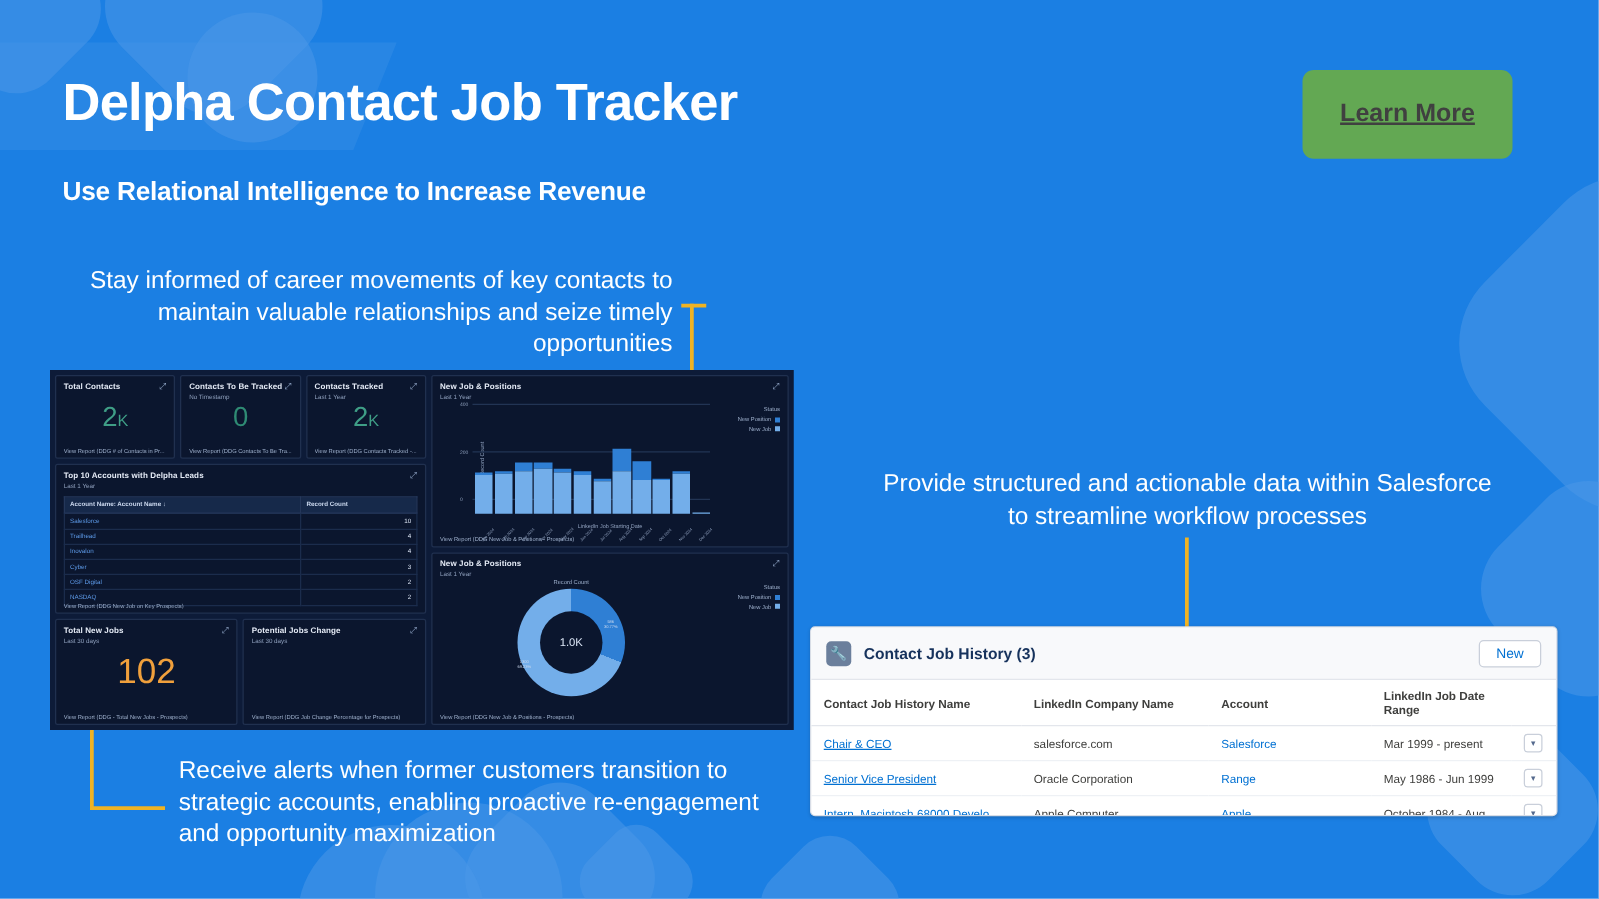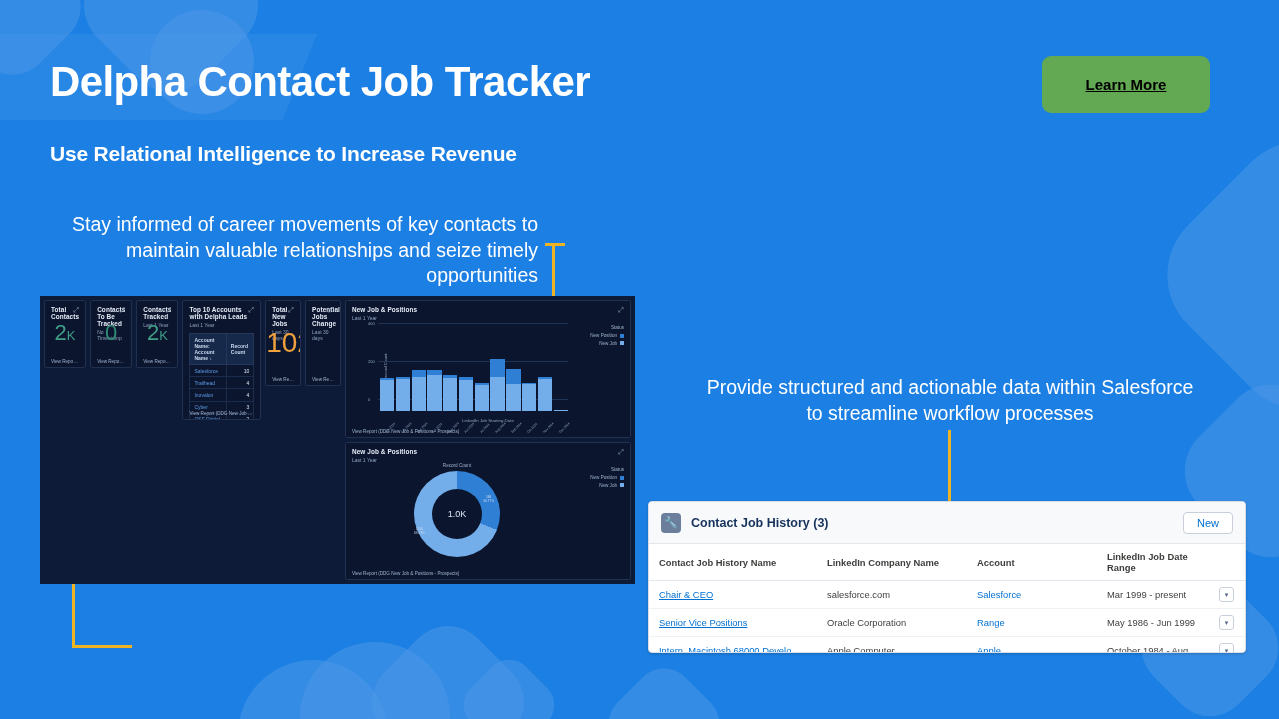--- a/index.html
+++ b/index.html
@@ -36,24 +36,24 @@
     font-size: 42px; font-weight: bold; color: #ffffff;
     letter-spacing: -0.6px;
   }
   .subtitle {
     position: absolute; left: 50px; top: 142px;
     font-size: 21px; font-weight: bold; color: #ffffff;
     letter-spacing: -0.2px;
   }
   .learn-more {
     position: absolute; left: 1042px; top: 56px;
-    width: 168px; height: 57px;
+    width: 168px; height: 71px;
     background: #63a853; border-radius: 9px;
     display: flex; align-items: center; justify-content: center;
-    color: #000000; font-size: 15px; font-weight: bold;
+    color: #404040; font-size: 20px; font-weight: bold;
     text-decoration: underline; cursor: pointer;
   }
 
   
   .callout {
     position: absolute; color: #ffffff; font-size: 19.5px;
     line-height: 25.5px; white-space: pre-line;
   }
   .callout.c1 { left: 60px; top: 212px; width: 478px; text-align: right; }
   .callout.c2 { left: 700px; top: 375px; width: 500px; text-align: center; }
@@ -63,21 +63,21 @@
   .lead { position: absolute; background: #f0b323; }
   .lead-dot { position: absolute; width: 15px; height: 15px; border-radius: 50%; background: #f0b323; }
 
   
   .dash {
     position: absolute; left: 40px; top: 296px;
     width: 595px; height: 288px;
     background: #0d1b38; padding: 4px;
     display: flex; gap: 4px;
   }
-  .dash-left  { width: 299px; display: flex; flex-direction: row; gap: 4px; }
+  .dash-left  { width: 299px; display: flex; flex-direction: column; gap: 4px; }
   .dash-right { width: 288px; display: flex; flex-direction: column; gap: 4px; }
 
   .card {
     background: #0b162e; border: 1px solid #20304f;
     border-radius: 2px; position: relative;
     padding: 5px 6px 0 6px; color: #c9d4e8; overflow: hidden;
   }
   .card-title { font-size: 6.4px; font-weight: bold; color: #e6ecf7; letter-spacing: .1px; }
   .card-sub   { font-size: 5px; color: #8fa0bd; margin-top: 2px; }
   .card-foot  {
@@ -227,20 +227,21 @@
   <div class="deco r9"></div>
   <div class="deco r10"></div>
   <div class="deco r11"></div>
 
   <div class="title">Delpha Contact Job Tracker</div>
   <div class="subtitle">Use Relational Intelligence to Increase Revenue</div>
   <div class="learn-more">Learn More</div>
 
   <div class="callout c1">Stay informed of career movements of key contacts to maintain valuable relationships and seize timely opportunities</div>
   <div class="callout c2">Provide structured and actionable data within Salesforce to streamline workflow processes</div>
+  <div class="callout c3">Receive alerts when former customers transition to strategic accounts, enabling proactive re-engagement and opportunity maximization</div>
 
   <div class="lead" style="left:545px; top:243px; width:20px; height:3px;"></div>
   <div class="lead" style="left:552px; top:243px; width:3px; height:107px;"></div>
   <div class="lead-dot" style="left:546px; top:342px;"></div>
 
   <div class="lead" style="left:948px; top:430px; width:3px; height:145px;"></div>
   <div class="lead-dot" style="left:943px; top:566px;"></div>
 
   <div class="lead" style="left:72px; top:450px; width:3px; height:198px;"></div>
   <div class="lead" style="left:72px; top:645px; width:60px; height:3px;"></div>
@@ -464,21 +465,21 @@
         </thead>
       <tbody>
         <tr>
           <td class="under"><span class="sf-link">Chair &amp; CEO</span></td>
           <td>salesforce.com</td>
           <td><span class="sf-link">Salesforce</span></td>
           <td>Mar 1999 - present</td>
           <td><span class="sf-caret">▾</span></td>
         </tr>
         <tr>
-          <td class="under"><span class="sf-link">Senior Vice Positions</span></td>
+          <td class="under"><span class="sf-link">Senior Vice President</span></td>
           <td>Oracle Corporation</td>
           <td><span class="sf-link">Range</span></td>
           <td>May 1986 - Jun 1999</td>
           <td><span class="sf-caret">▾</span></td>
         </tr>
         <tr>
           <td class="under"><span class="sf-link">Intern, Macintosh 68000 Develo...</span></td>
           <td>Apple Computer</td>
           <td><span class="sf-link">Apple</span></td>
           <td>October 1984 - Aug 1984</td>

